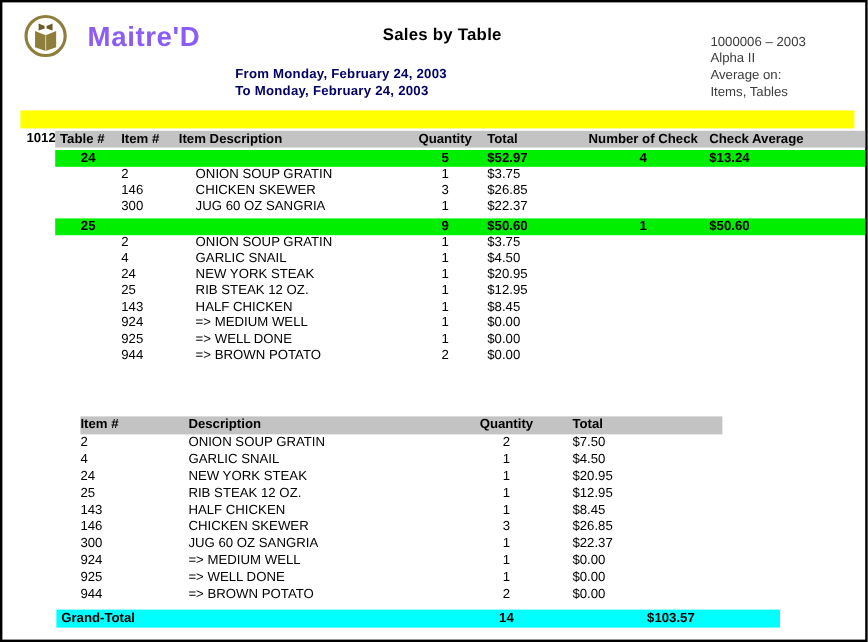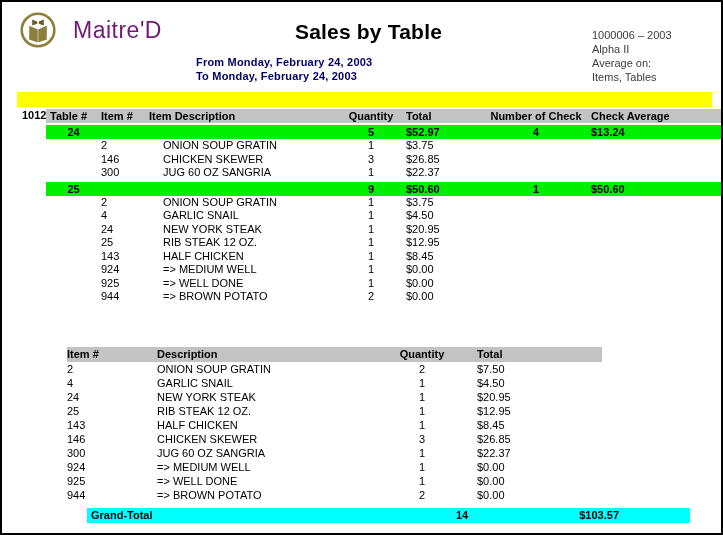--- a/index.html
+++ b/index.html
@@ -4,24 +4,24 @@
 <style>
   * { margin:0; padding:0; box-sizing:border-box; }
   body { background:#888; font-family:"Liberation Sans","DejaVu Sans",sans-serif; }
   .page {
     position:relative; width:723px; height:535px;
     background:#fff; border:2px solid #000; overflow:hidden;
     font-size:11px; color:#000;
   }
   
   .logo { position:absolute; left:17px; top:9px; width:38px; height:38px; }
-  .brand { position:absolute; left:71px; top:15px; font-size:23px; color:#701a75;
-           font-weight:400; letter-spacing:.5px; }
+  .brand { position:absolute; left:71px; top:15px; font-size:23px; color:#8b5cf6;
+           font-weight:700; letter-spacing:.5px; }
   .title { position:absolute; left:14px; right:0; top:18px; text-align:center;
-           font-size:21px; font-weight:bold; letter-spacing:.2px; }
+           font-size:14px; font-weight:bold; letter-spacing:.2px; }
   .dates { position:absolute; left:194px; top:53px; line-height:14px;
            font-weight:bold; color:#000066; letter-spacing:.2px; }
   .meta  { position:absolute; left:590px; top:26px; line-height:14px; color:#3c3c3c; }
   
   .section-bar { position:absolute; left:15px; top:90px; width:695px; height:15px;
                  background:#FFFF00; font-weight:bold; }
   .section-bar .code { position:absolute; left:5px; top:1px;margin-top:16px; }
   .section-bar .name { position:absolute; left:48px; top:19px; }
   
   .t1 { position:absolute; left:15px; top:107px; width:695px;margin-left:29px; }
@@ -30,21 +30,21 @@
   .bar1 { height:14px; line-height:14px; }
   .t1-header { background:#C3C3C3; font-weight:bold; }
   .group-row { background:#00EE00; font-weight:bold; margin-top:2px; }
   
   .t2 { position:absolute; left:65px; top:345px; width:535px; }
   .row2 { display:grid; grid-template-columns:81px 219px 110px 125px;
           height:14px; line-height:14px; }
   .t2-header { background:#C3C3C3; font-weight:bold; height:15px; line-height:15px; }
   
   .grand-bar { position:absolute; left:45px; top:506px; width:603px; height:15px;
-               background:#00FFFF; font-weight:bold;margin-left:40px; }
+               background:#00FFFF; font-weight:bold; }
   .grand-bar .gl { position:absolute; left:4px; top:1px; }
   .grand-bar .gq { position:absolute; left:375px; top:1px; transform:translateX(-50%); }
   .grand-bar .gt { position:absolute; right:71px; top:1px; }
   
   .al{text-align:left} .ar{text-align:left} .ac{text-align:center}
   .pl4{padding-left:4px} .pl9{padding-left:9px} .pl14{padding-left:14px}
   .pr2{padding-right:2px} .pr14{padding-right:14px} .pr23{padding-right:23px}
 </style>
 </head>
 <body>

